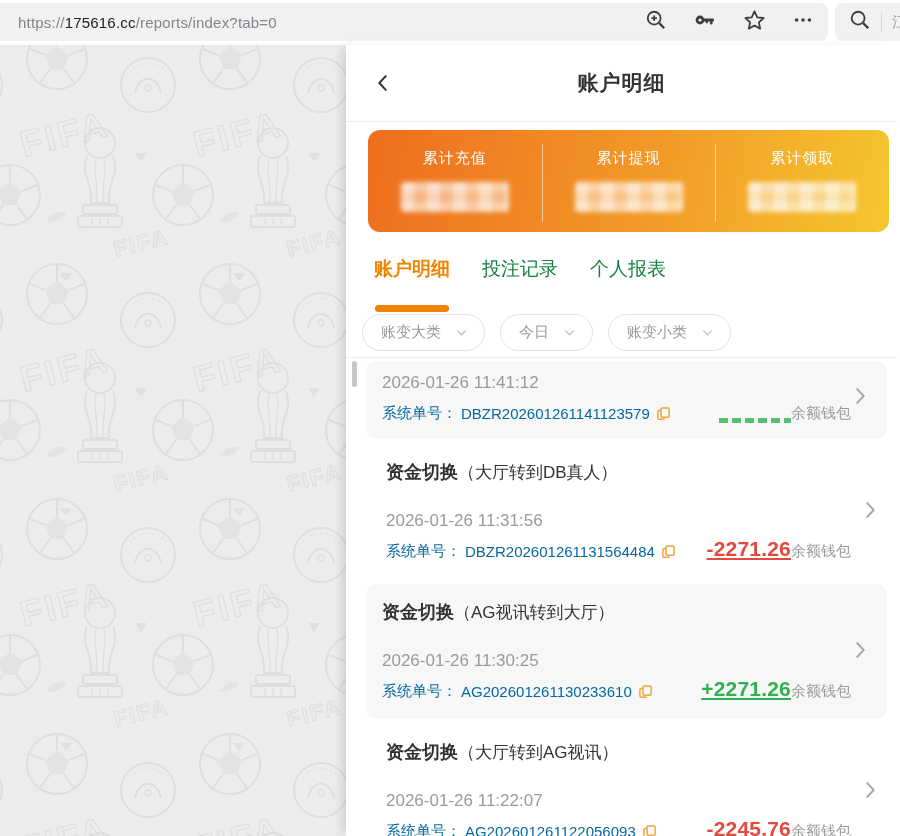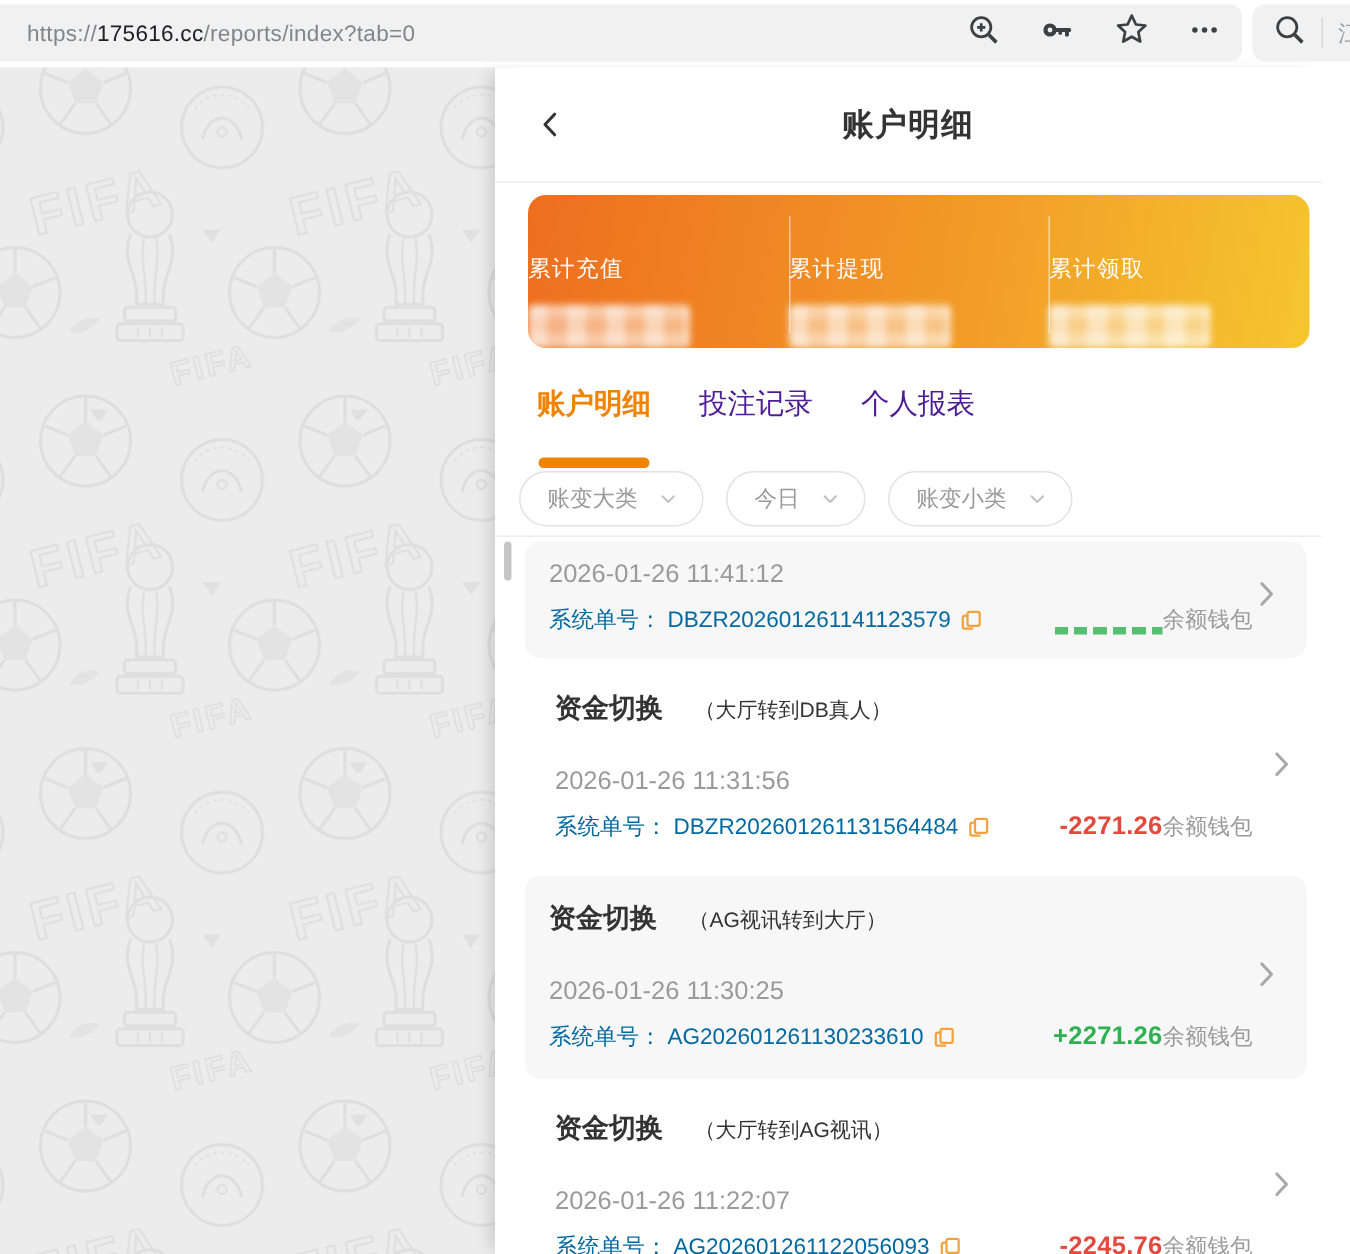--- a/index.html
+++ b/index.html
@@ -15,73 +15,73 @@
   .omni-icons { position:absolute; right:14px; top:0; height:38px; display:flex; align-items:center; gap:26px; color:#3c4043; }
   .findbox { position:absolute; left:835px; top:3px; width:80px; height:38px;
     background:#f1f1f2; border-radius:8px; display:flex; align-items:center; gap:10px;
     padding-left:14px; color:#3c4043; overflow:hidden; }
   .find-sep { width:1px; height:20px; background:#d8d8d8; }
   .find-hint { font-size:15px; color:#9aa0a6; white-space:nowrap; }
 
   
   .page { position:absolute; left:0; top:45px; width:900px; height:791px; }
   .pattern-pane { position:absolute; left:0; top:0; width:346px; height:791px; background:#ececec; }
-  .panel { position:absolute; left:330px; top:0; width:551px; height:791px; background:#fff;
+  .panel { position:absolute; left:346px; top:0; width:551px; height:791px; background:#fff;
     box-shadow:-7px 0 9px -3px rgba(0,0,0,.12); }
 
   
   .p-header { position:relative; height:77px; border-bottom:1px solid #ececec;
     display:flex; align-items:center; justify-content:center; }
   .back { position:absolute; left:22px; top:50%; transform:translateY(-50%);
     width:30px; height:30px; display:flex; align-items:center; justify-content:center; color:#333; cursor:pointer; }
   .p-title { font-size:21px; color:#333; font-weight:600; letter-spacing:1px; }
 
   
   .card-wrap { padding:8px 8px 0 22px; }
   .sum-card { position:relative; height:102px; border-radius:12px;
     background:linear-gradient(100deg,#ee6e1f 0%,#f29a27 55%,#f5c62e 100%);
     display:flex; }
-  .sum-col { flex:1; display:flex; flex-direction:column; align-items:flex-start; padding-top:40px; position:relative; }
+  .sum-col { flex:1; display:flex; flex-direction:column; align-items:center; padding-top:19px; position:relative; }
   .sum-col + .sum-col::before { content:""; position:absolute; left:0; top:14px; bottom:10px; width:1px;
     background:rgba(255,255,255,.55); }
   .sum-label { color:#fff; font-size:15px; letter-spacing:1px; }
   .blur-val { margin-top:14px; width:108px; height:30px; border-radius:4px;
     background:
       repeating-linear-gradient(90deg, rgba(255,255,255,.55) 0 13px, rgba(255,255,255,.22) 13px 26px),
       repeating-linear-gradient(0deg, rgba(255,255,255,.5) 0 10px, rgba(255,236,226,.33) 10px 20px);
     filter:blur(2.5px); }
 
   
   .tabs { display:flex; gap:32px; padding:24px 0 0 28px; height:80px; }
-  .tab { position:relative; font-size:19px; color:#4c1d95; cursor:pointer; padding-bottom:16px; }
+  .tab { position:relative; font-size:19px; color:#15803d; cursor:pointer; padding-bottom:16px; }
   .tab.active { color:#f08300; font-weight:bold; }
   .tab .underbar { display:none; }
   .tab.active .underbar { display:block; position:absolute; left:50%; transform:translateX(-50%);
     bottom:0; width:74px; height:7px; border-radius:4px; background:#f08300; }
 
   
   .filters { display:flex; gap:15px; padding:2px 0 0 16px; height:41px; }
   .pill { display:flex; align-items:center; gap:14px; height:37px; padding:0 16px 0 18px;
     border:1px solid #e2e2e2; border-radius:19px; background:#fff; color:#9a9a9a; font-size:15px; cursor:pointer; }
   .pill svg { color:#c2c2c2; }
 
   
   .list { position:relative; margin-top:4px; border-top:1px solid #ededed;padding-left:10px; }
   .scroll-thumb { position:absolute; left:6px; top:3px; width:5px; height:26px; border-radius:3px; background:#c6c6c6; }
   .row { position:relative; display:flex; padding:18px 46px 20px 30px; background:#fff; }
   .row.stripe { background:#f7f7f8; border-radius:10px; margin:3px 10px; padding:16px 36px 18px 16px; }
   .row-main { flex:1; min-width:0; }
   .title-line { font-size:18px; color:#333; }
   .t-type { font-weight:bold; }
-  .t-detail { font-weight:normal; margin-left:21px; font-size:14px; }
+  .t-detail { font-weight:normal; margin-left:0; font-size:17px; }
   .r-date { margin-top:27px; font-size:17px; color:#9a9a9a; }
   .r-order { margin-top:11px; font-size:15px; color:#0369a1; display:flex; align-items:center; gap:6px; }
   .copy-ic { color:#f2a33c; display:inline-flex; cursor:pointer; }
   .row-right { display:flex; flex-direction:row; align-items:flex-end; justify-content:flex-start; padding-top:12px; min-width:110px; }
-  .r-amount { font-size:17px; font-weight:600; letter-spacing:.2px; }
+  .r-amount { font-size:21px; font-weight:600; letter-spacing:.2px;text-decoration:underline; }
   .r-amount.neg { color:#e5483c; }
   .r-amount.pos { color:#2eb150; }
   .r-wallet { margin-top:14px; font-size:15px; color:#9b9b9b; }
   .row-chevron { position:absolute; right:16px; top:50%; transform:translateY(-50%); color:#a8a8a8; cursor:pointer; }
   .sliver { display:none; }
   
   .row.clipped { padding-top:12px; padding-bottom:16px; }
   .row.clipped .r-date { margin-top:0; }
   .row.clipped .sliver { display:block; width:72px; height:5px; margin-top:-6px;
     background:repeating-linear-gradient(90deg,#2eb150 0 9px, transparent 9px 13px); opacity:.8; }

